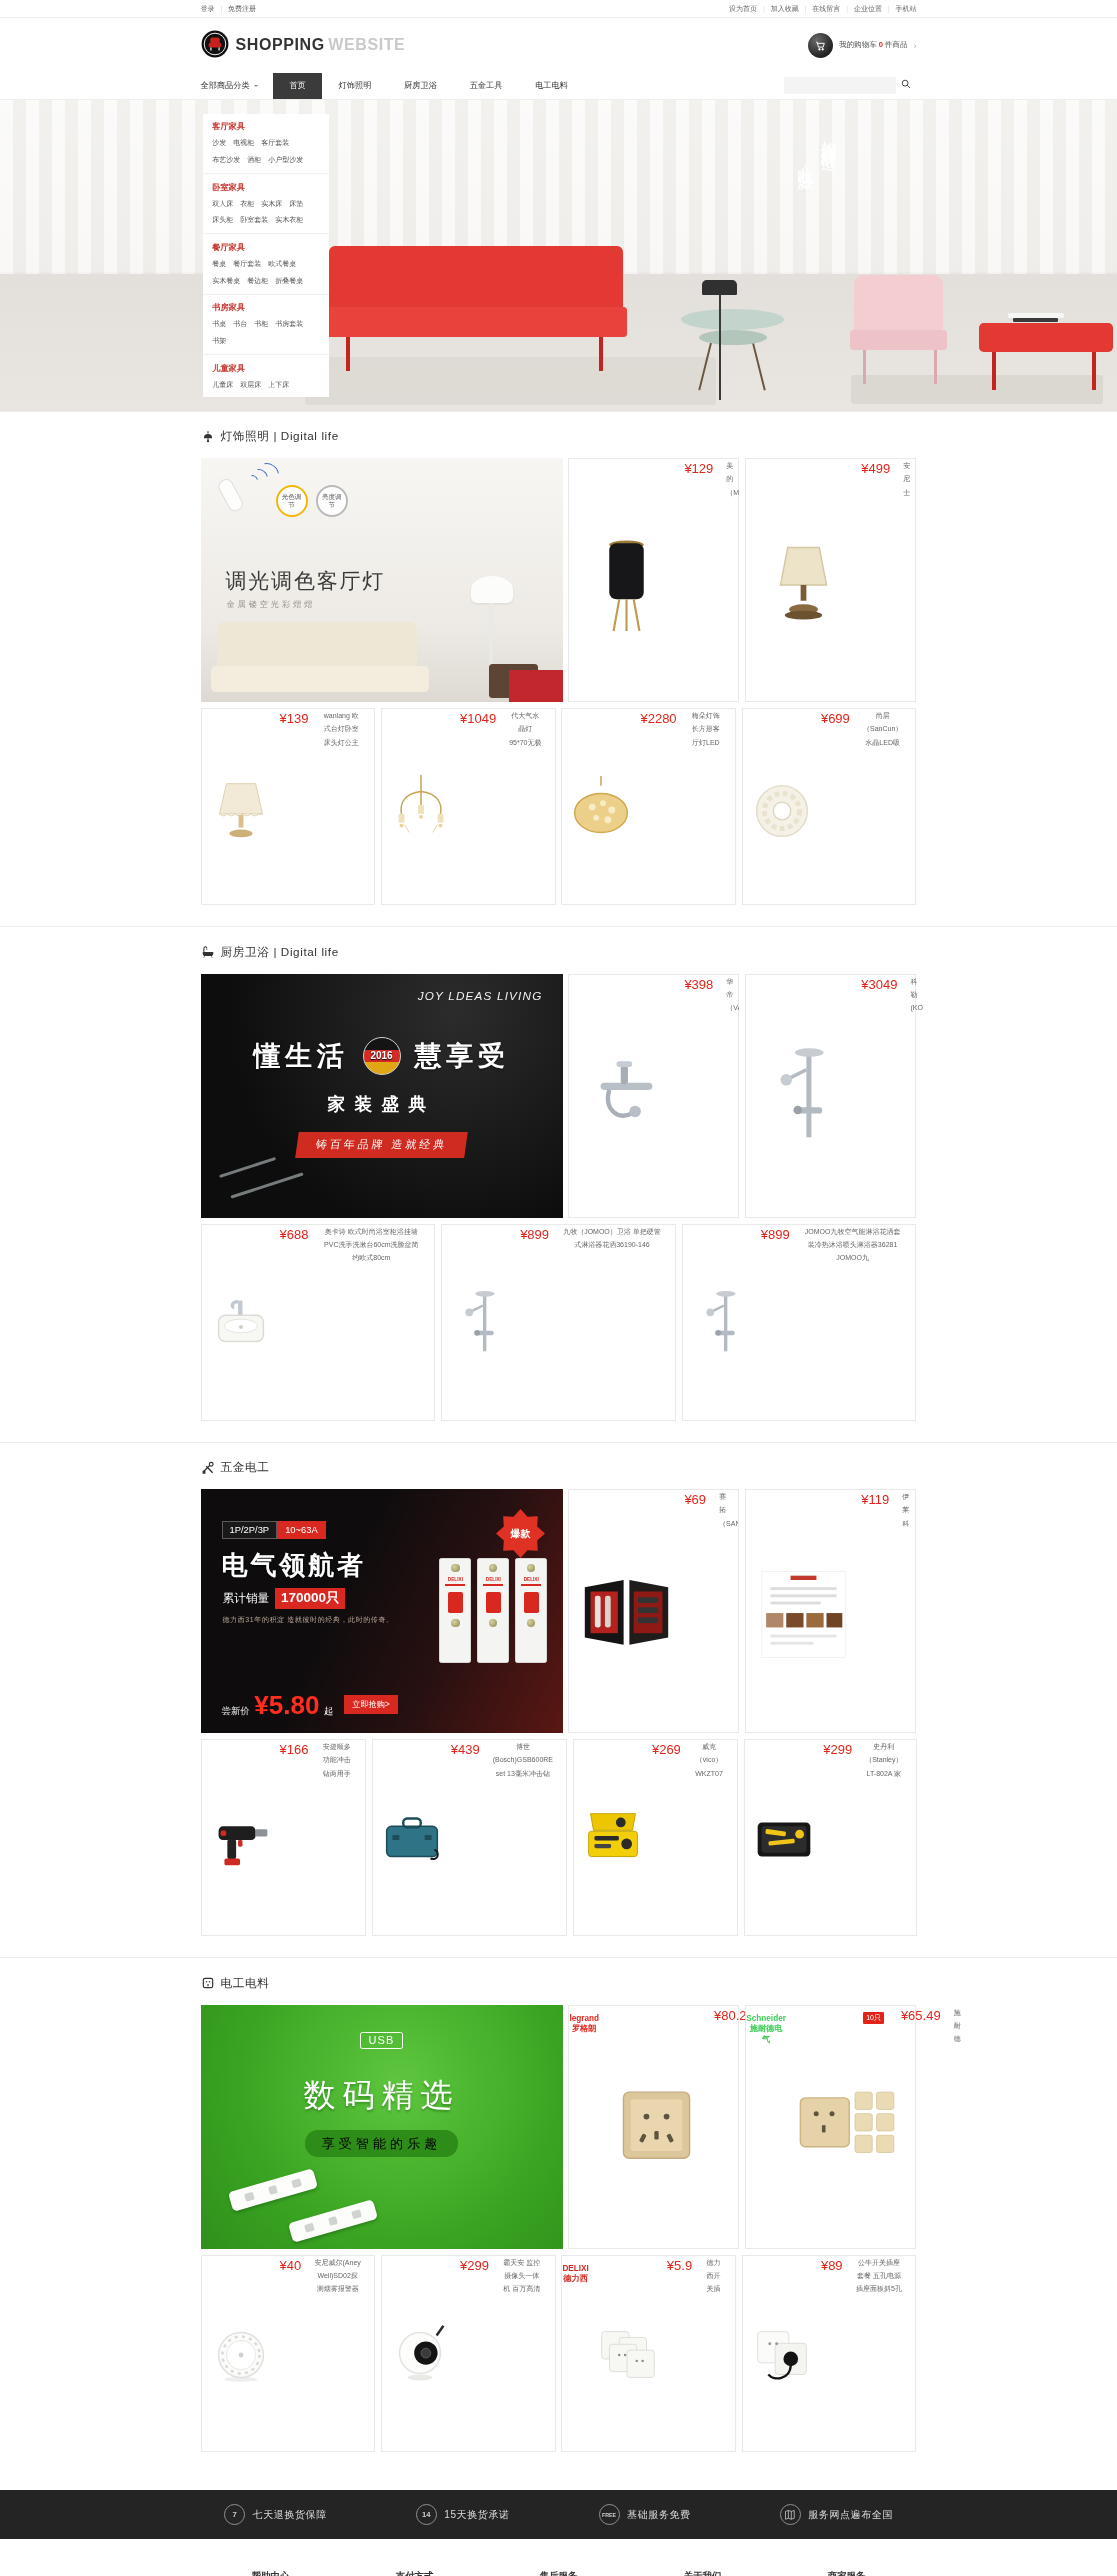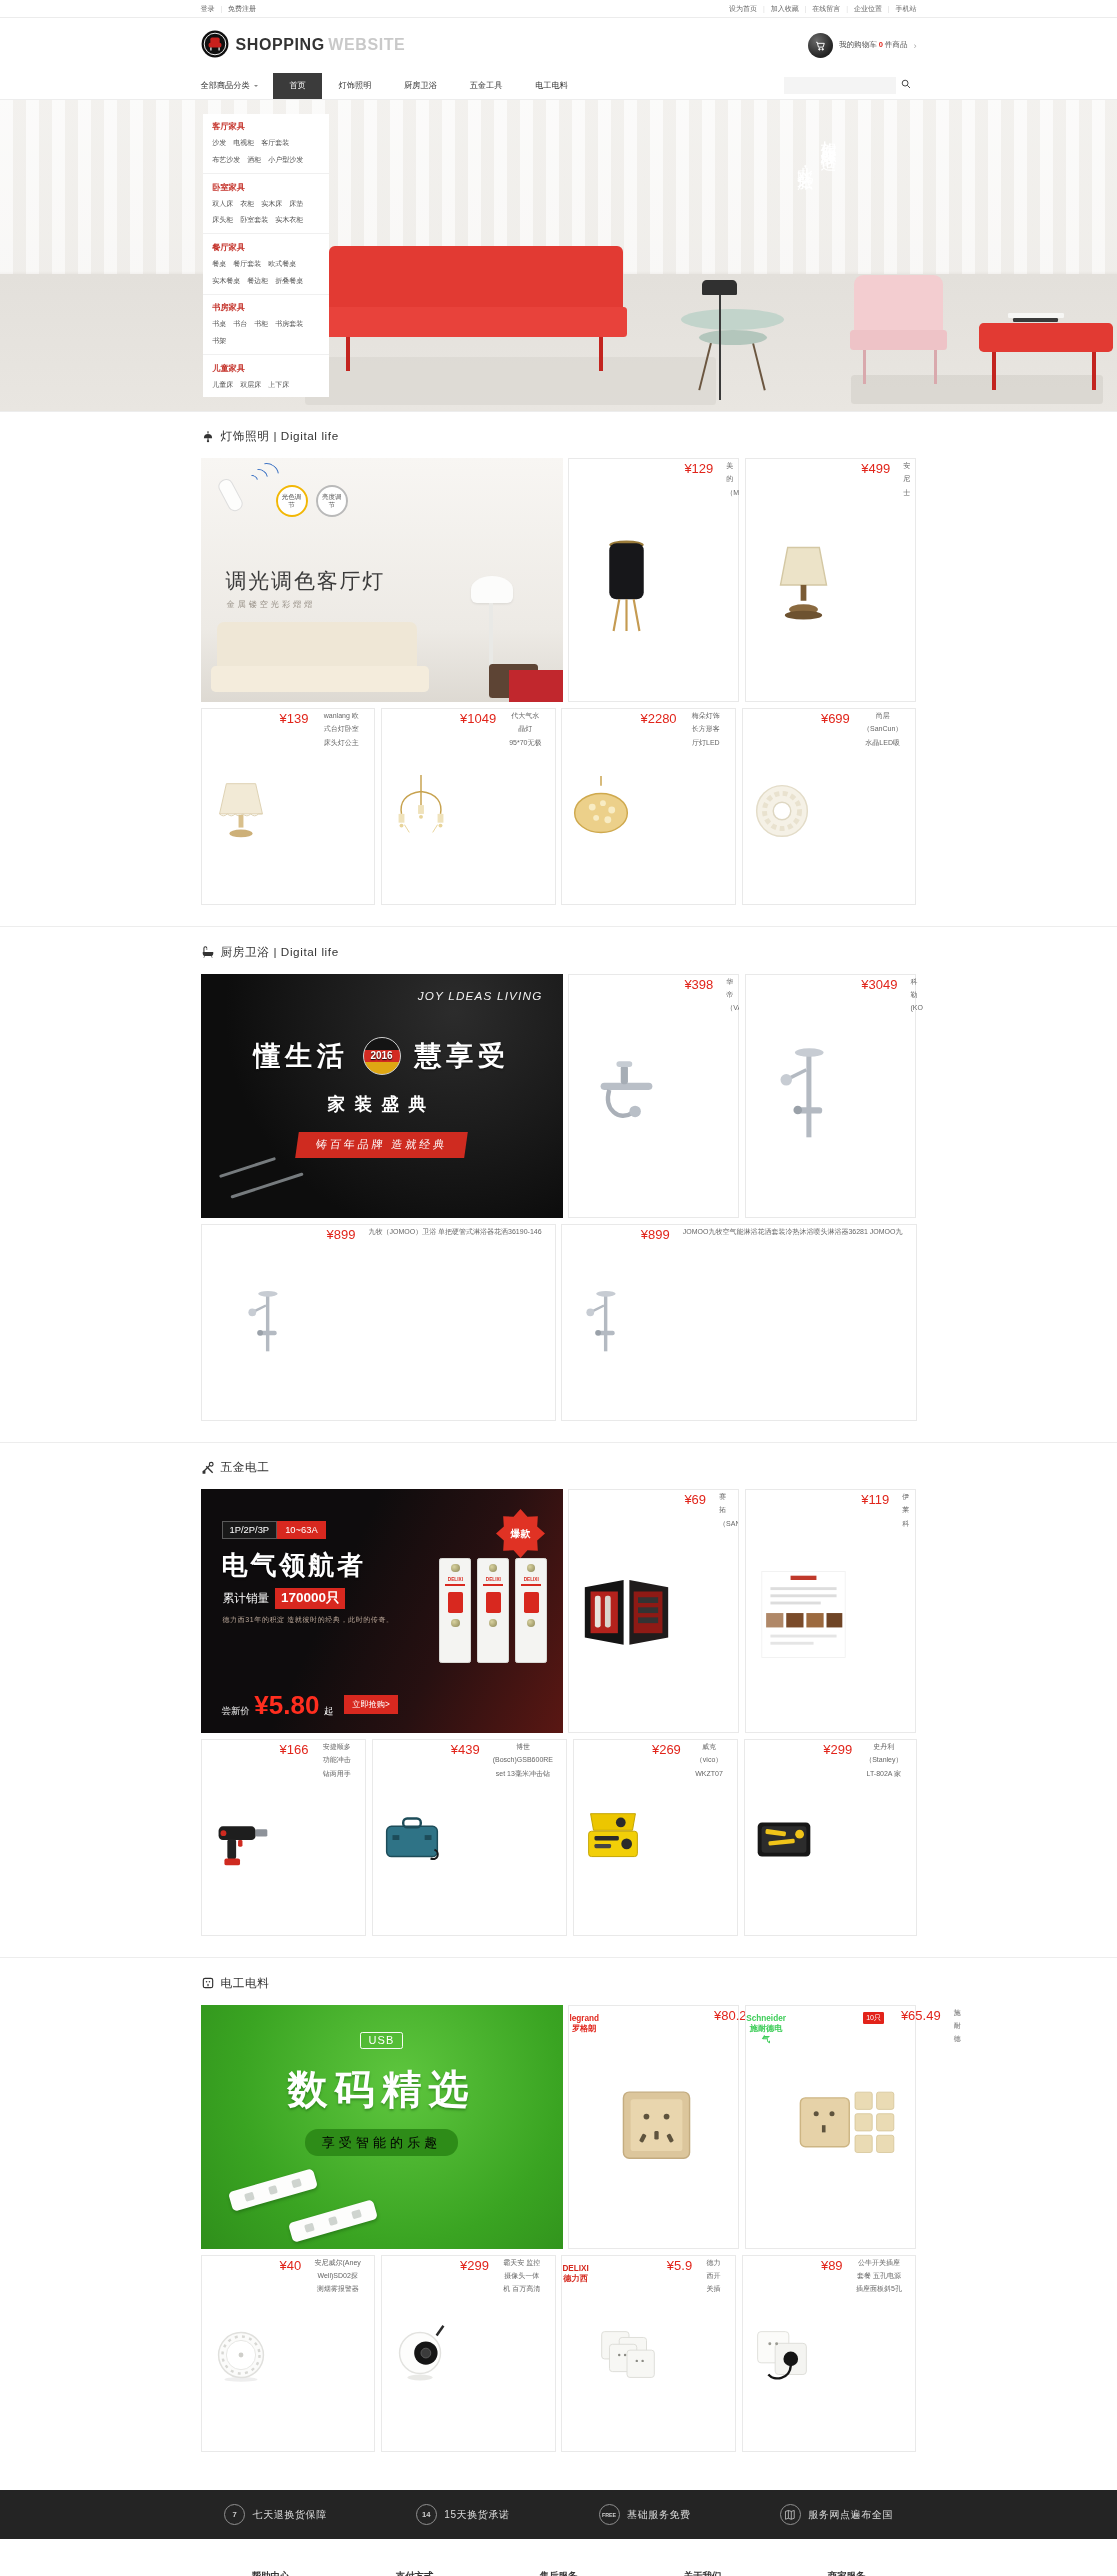--- a/index.html
+++ b/index.html
@@ -148,21 +148,21 @@
   .breaker .scr{width:8.2px;height:8.2px;border-radius:50%;background:radial-gradient(circle at 35% 35%,#d8d2a0,#8c8656)}
   .breaker .nm{font-size:4.7px;color:#d8281f;font-weight:bold;margin:4.7px 0 1.2px}
   .breaker .stripe{width:20px;height:2.3px;background:#d8281f;margin:1.2px 0 3.5px}
   .breaker .hd{width:15.3px;height:21px;background:#d8281f;border-radius:1.8px;margin:2.3px 0 5.9px}
   .b3-burst{position:absolute;right:17.6px;top:20px;width:49px;height:49px}
   .b3-burst span{position:absolute;inset:0;display:flex;align-items:center;justify-content:center;color:#fff;font-size:10px;font-weight:bold}
 
   
   .b4{background:radial-gradient(circle at 55% 32%,#5ec63e,#3aa422 62%,#2f8f1b);text-align:center;color:#fff}
   .b4-usb{display:inline-block;margin-top:27px;border:1.2px solid rgba(255,255,255,.95);border-radius:2.3px;padding:1.8px 7px;font-size:11px;font-weight:normal;letter-spacing:1.2px}
-  .b4-title{font-size:40px;font-weight:bold;letter-spacing:7px;margin-top:13px;text-shadow:0 1.8px 2.3px rgba(0,60,0,.35)}
+  .b4-title{font-size:32px;font-weight:normal;letter-spacing:7px;margin-top:25px;text-shadow:0 1.8px 2.3px rgba(0,60,0,.35)}
   .b4-sub-box{margin-top:11.7px}
   .b4-sub{display:inline-block;background:#2e8c18;color:#000000;font-size:13px;letter-spacing:4.1px;padding:4.7px 16.4px;border-radius:13px}
   .strip{position:absolute;width:88px;height:20px;background:#fdfdfc;border-radius:4.7px;box-shadow:0 1.8px 3.5px rgba(0,40,0,.3);display:flex;align-items:center;justify-content:space-evenly}
   .strip b{width:8.8px;height:8.8px;background:#cfd4cf;border-radius:1.8px}
   .st1{left:28px;bottom:49px;transform:rotate(-16deg)}
   .st2{left:88px;bottom:17.6px;transform:rotate(-16deg)}
 
   
   .services{background:#242424;margin-top:17.6px}
   .services .wrap{height:49px;display:flex;align-items:center;justify-content:space-between;padding:0 23.5px}
@@ -464,20 +464,33 @@
             </div>
             <div class="price">¥3049</div>
       <div class="desc">科勒(KOHLER)淋浴花洒 齐悦恒温双花洒淋浴柱 K-45352T-9-CP</div>
           </div>
         </div>
     </div>
     <div class="row2">
         <div class="card">
           <div class="img">
             <svg viewBox="0 0 160 160">
+              <rect x="74" y="30" width="9" height="30" fill="#c3c9cf"></rect>
+              <path d="M74 32C60 32 60 44 66 44" stroke="#c3c9cf" stroke-width="7" fill="none"></path>
+              <rect x="34" y="60" width="92" height="54" rx="14" fill="#f7f7f4" stroke="#dcdcd6" stroke-width="3"></rect>
+              <ellipse cx="80" cy="82" rx="34" ry="14" fill="#fff" stroke="#e4e4de" stroke-width="2"></ellipse>
+              <circle cx="80" cy="84" r="4" fill="#cfcfc8"></circle>
+            </svg>
+          </div>
+          <div class="price">¥688</div>
+      <div class="desc">奥卡诗 欧式时尚浴室柜浴挂墙PVC洗手洗漱台60cm洗脸盆简约欧式80cm</div>
+        </div>
+        <div class="card">
+          <div class="img">
+            <svg viewBox="0 0 160 160">
               <rect x="84" y="14" width="7" height="120" fill="#b4bac2"></rect>
               <ellipse cx="88" cy="16" rx="20" ry="6" fill="#c7ccd3"></ellipse>
               <path d="M84 40L60 52" stroke="#b4bac2" stroke-width="5"></path>
               <circle cx="56" cy="54" r="8" fill="#c7ccd3"></circle>
               <rect x="70" y="92" width="36" height="9" rx="4" fill="#b4bac2"></rect>
               <circle cx="72" cy="96" r="6" fill="#9aa1a9"></circle>
             </svg>
           </div>
           <div class="price">¥899</div>
       <div class="desc">九牧（JOMOO）卫浴 单把硬管式淋浴器花洒36190-146</div>

